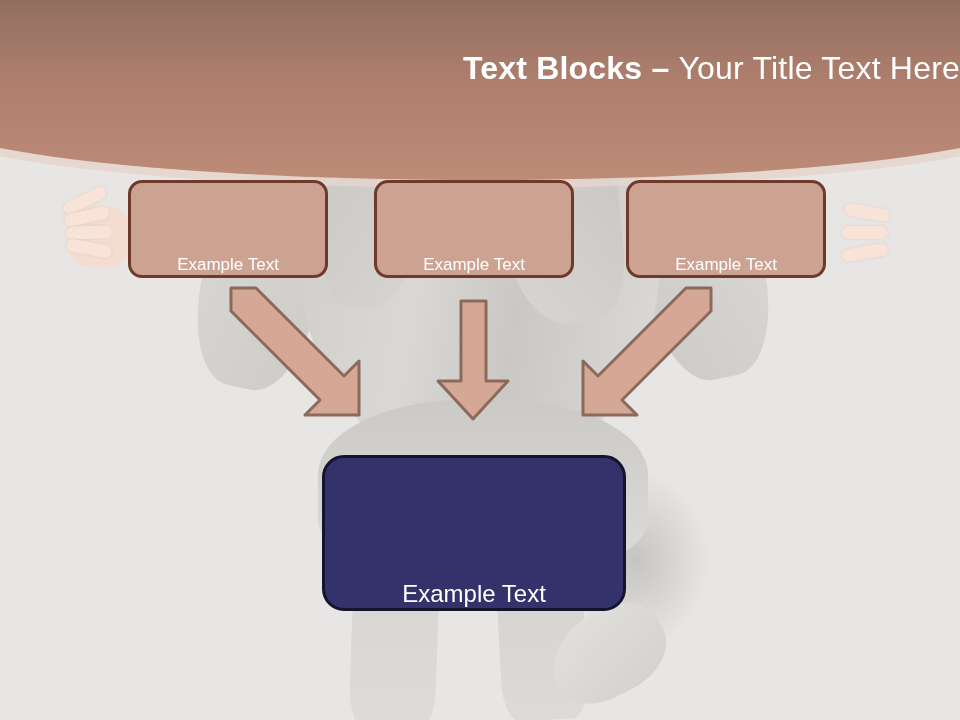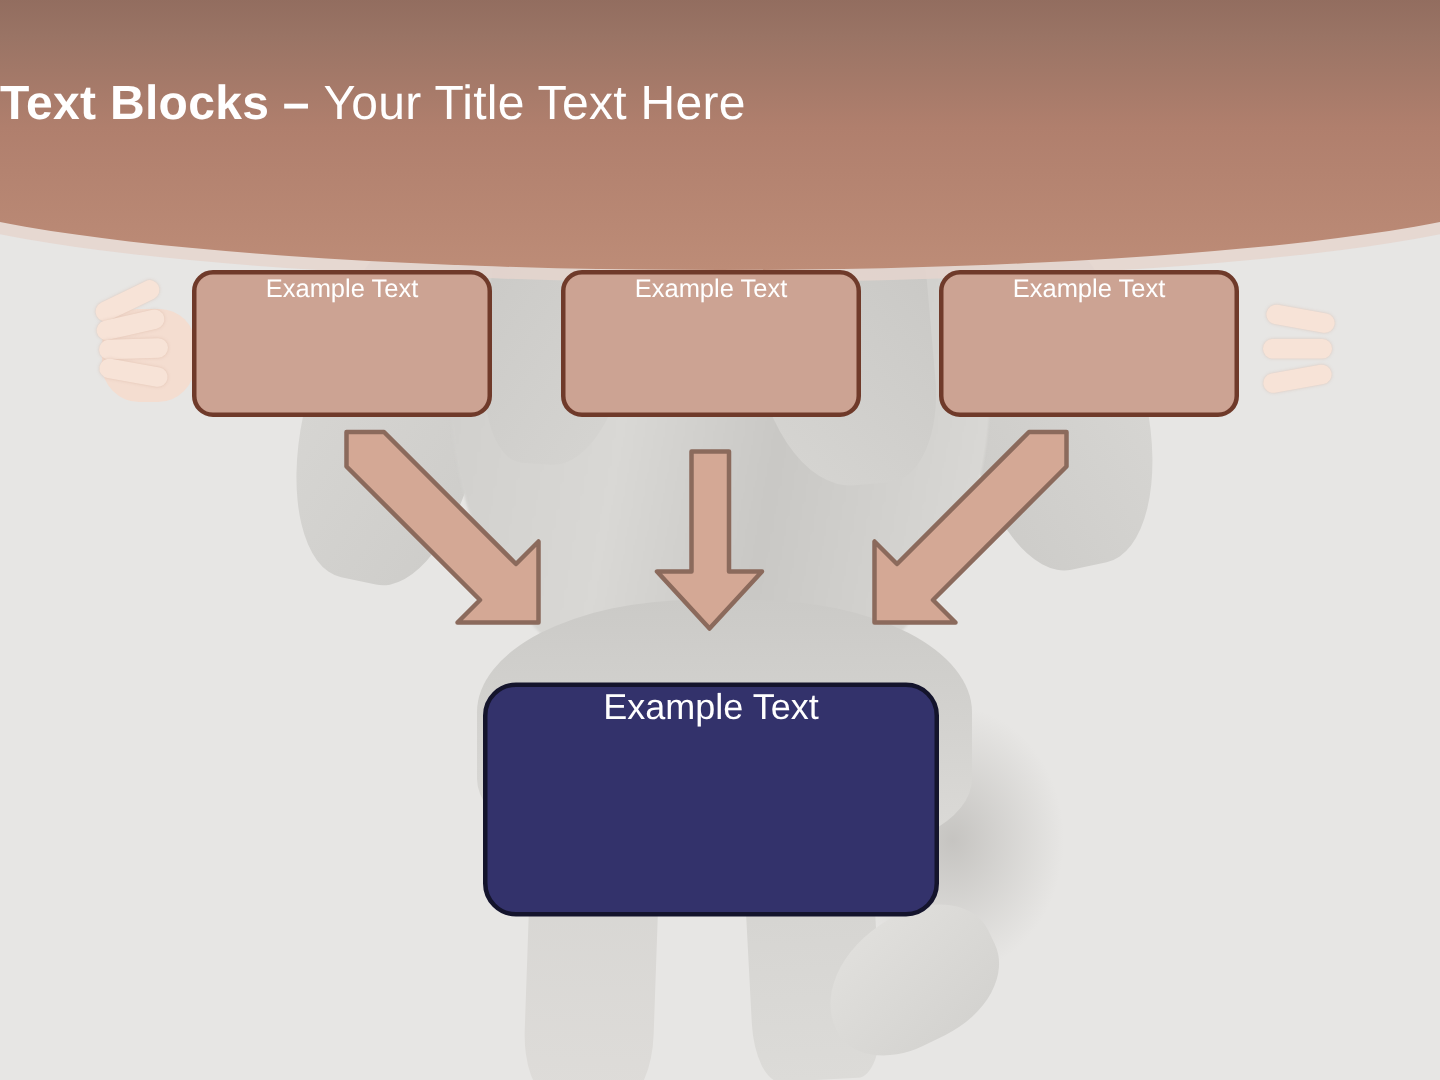--- a/index.html
+++ b/index.html
@@ -173,35 +173,35 @@
     background: linear-gradient(180deg, #7d5a4f 0%, #9a7465 38%, #b07f6d 62%, #bd8c77 100%);
     border-radius: 0 0 50% 50% / 0 0 26% 26%;
     z-index: 2;
   }
 
   .title {
     position: absolute;
     z-index: 6;
     left: 0; top: 50px;
     width: 960px;
-    text-align: left;
+    text-align: right;
     color: #FFFFFF;
     font-size: 32px;
     letter-spacing: .2px;
     white-space: nowrap;
   }
   .title .bold { font-weight: bold; }
   .title .light { font-weight: normal; }
 
   
   .box {
     position: absolute;
     z-index: 5;
     display: flex;
-    align-items: flex-start;
+    align-items: flex-end;
     justify-content: center;
     color: #FFFFFF;
   }
   .box-top {
     width: 200px; height: 98px;
     background: #CCA393;
     border: 3px solid #6F3A2A;
     border-radius: 14px;
     font-size: 17px;
     top: 180px;

